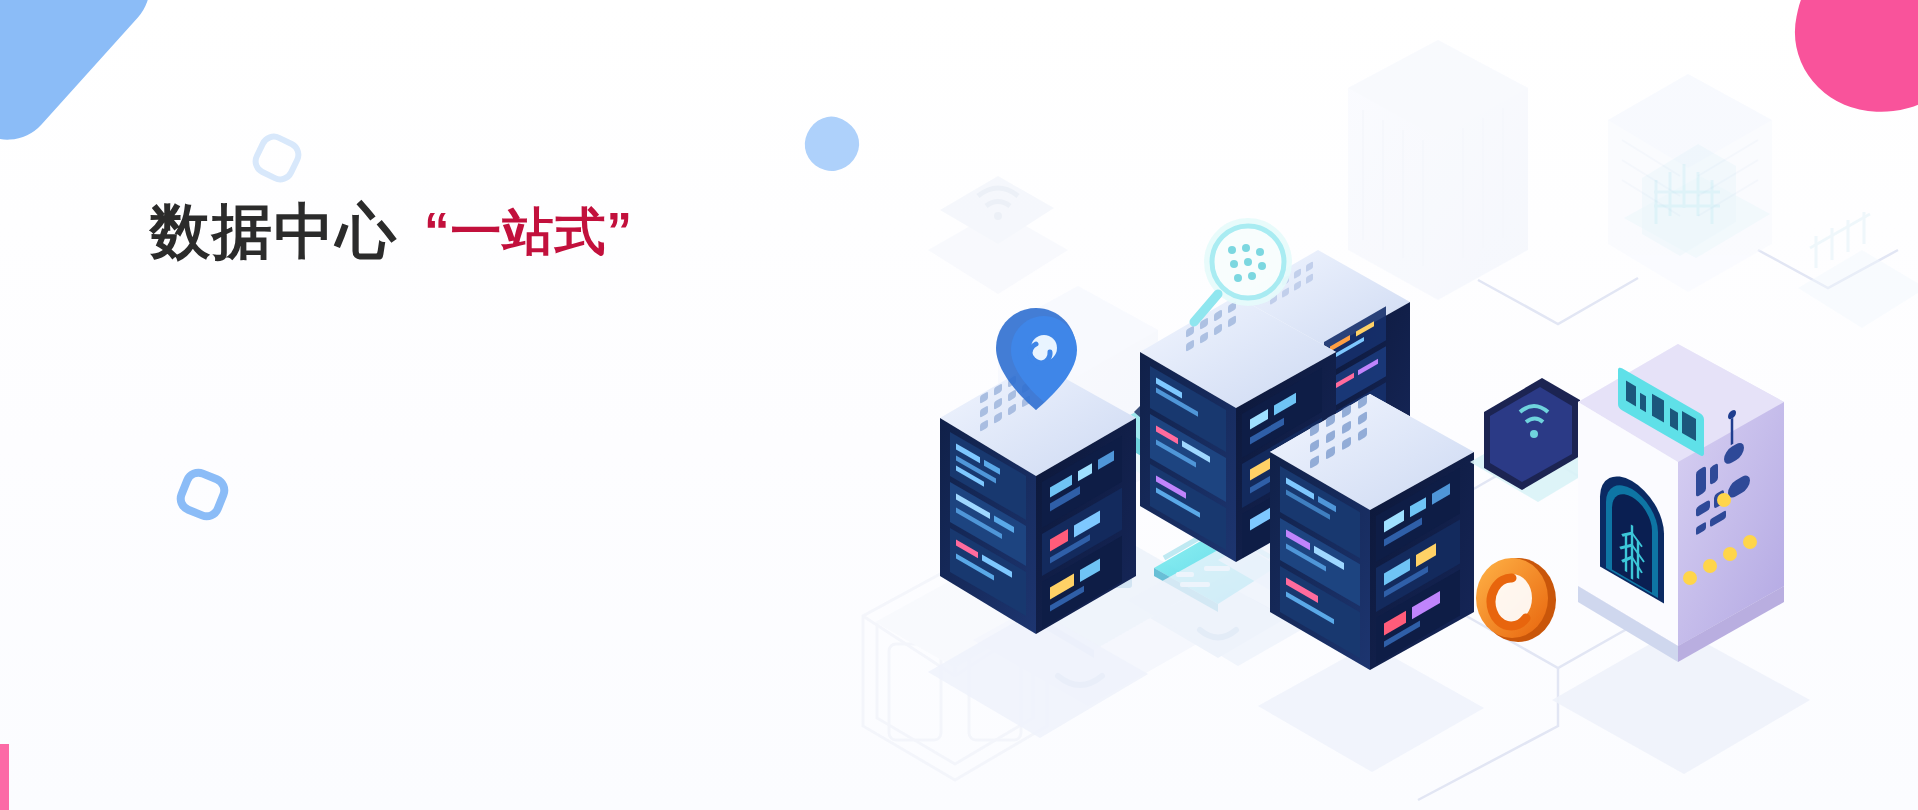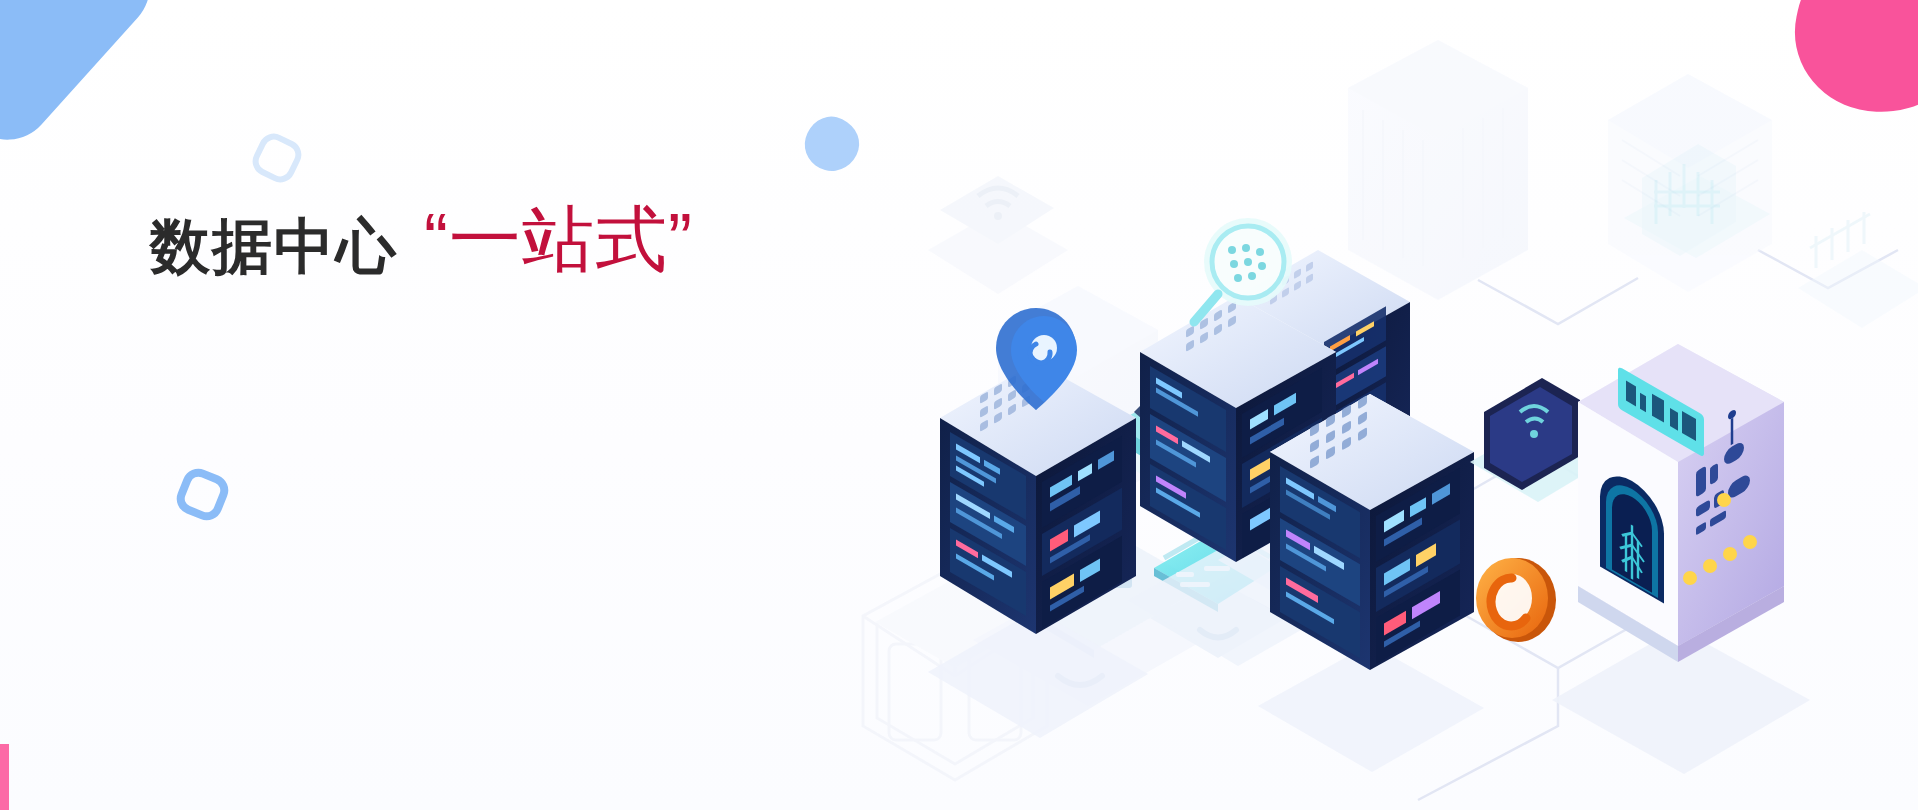--- a/index.html
+++ b/index.html
@@ -45,28 +45,28 @@
 
   
   .ghost-cube{
     position:absolute;left:855px;top:558px;width:200px;height:230px;opacity:.55;
   }
 
   
   .copy{position:absolute;left:0;top:0;width:1040px;height:810px;}
   .headline{
     position:absolute;left:150px;top:192px;
-    display:flex;align-items:flex-end;white-space:nowrap;
+    display:flex;align-items:center;white-space:nowrap;
   }
   .h-dark{
     font-size:60px;font-weight:bold;color:#2b2b2b;letter-spacing:2px;
     font-family:"Liberation Sans","DejaVu Sans",sans-serif;
   }
   .h-accent{
-    font-size:72px;font-weight:normal;color:#c2103c;letter-spacing:1px;
+    font-size:51px;font-weight:bold;color:#c2103c;letter-spacing:1px;
     margin-left:26px;
     font-family:"Liberation Sans","DejaVu Sans",sans-serif;
   }
   .subline{
     position:absolute;left:413px;top:370px;
     font-size:58px;font-weight:bold;color:#2f2f2f;letter-spacing:1px;
     white-space:nowrap;
     font-family:"Liberation Sans","DejaVu Sans",sans-serif;
   }
 

